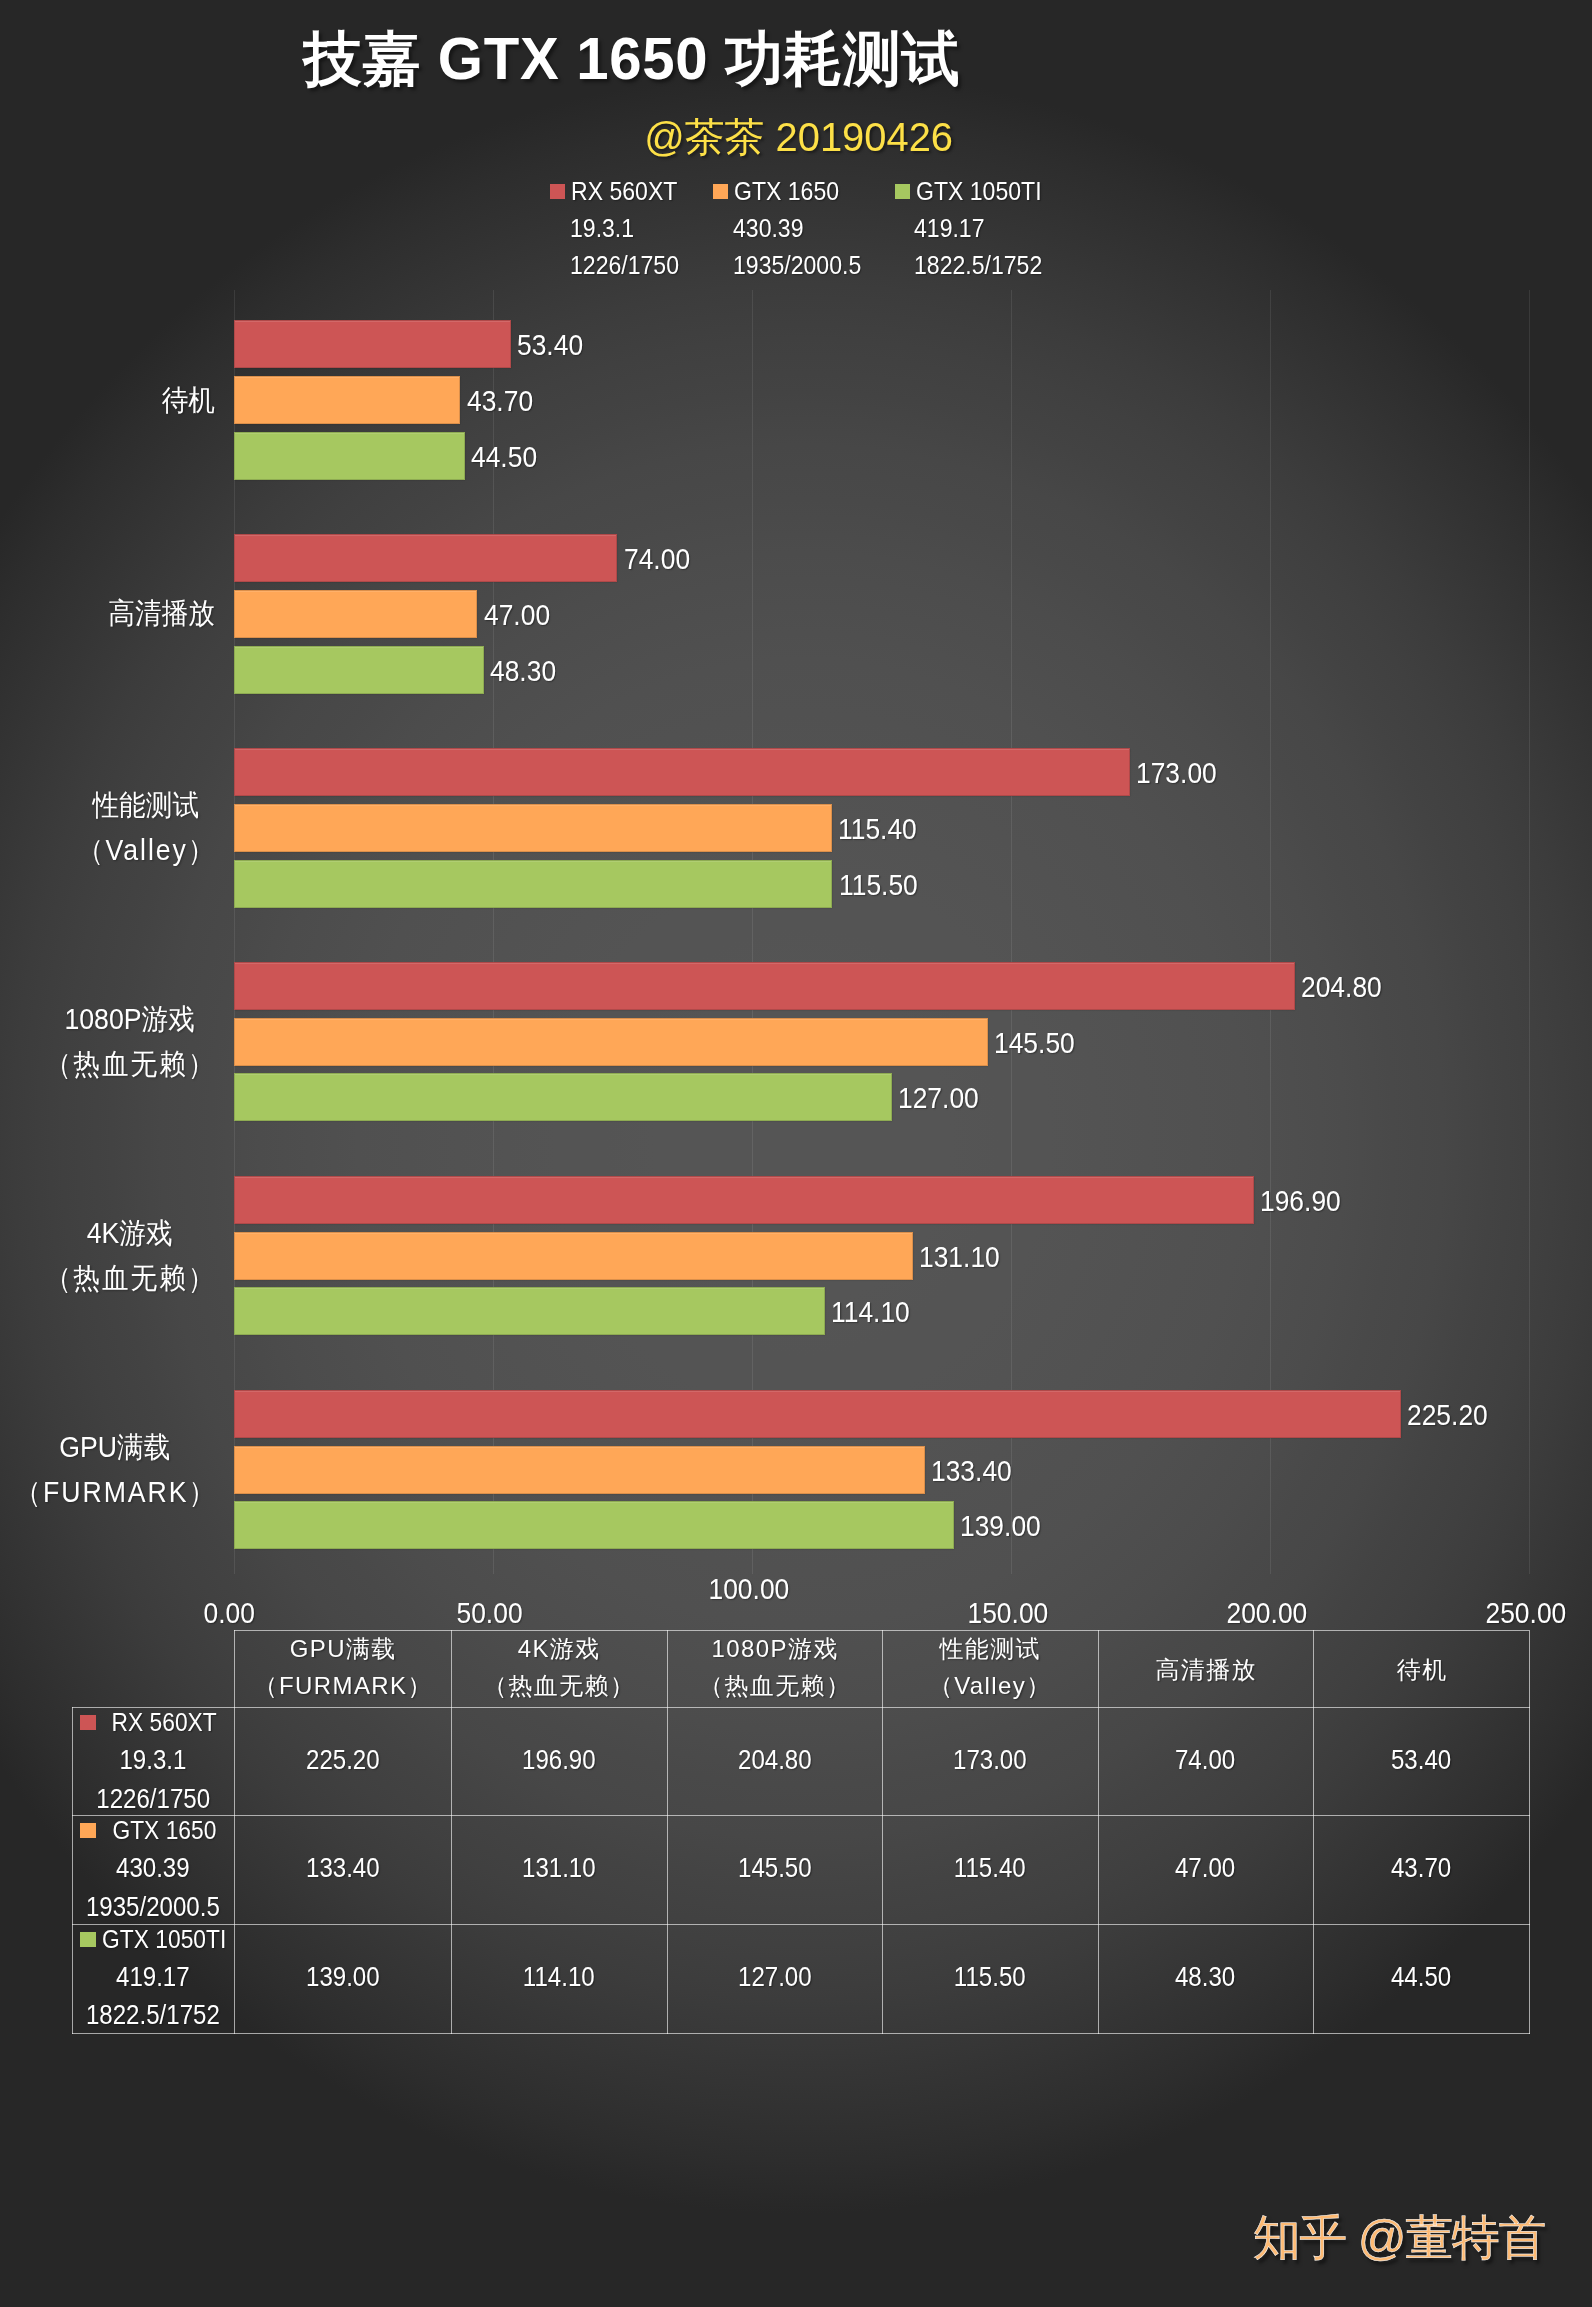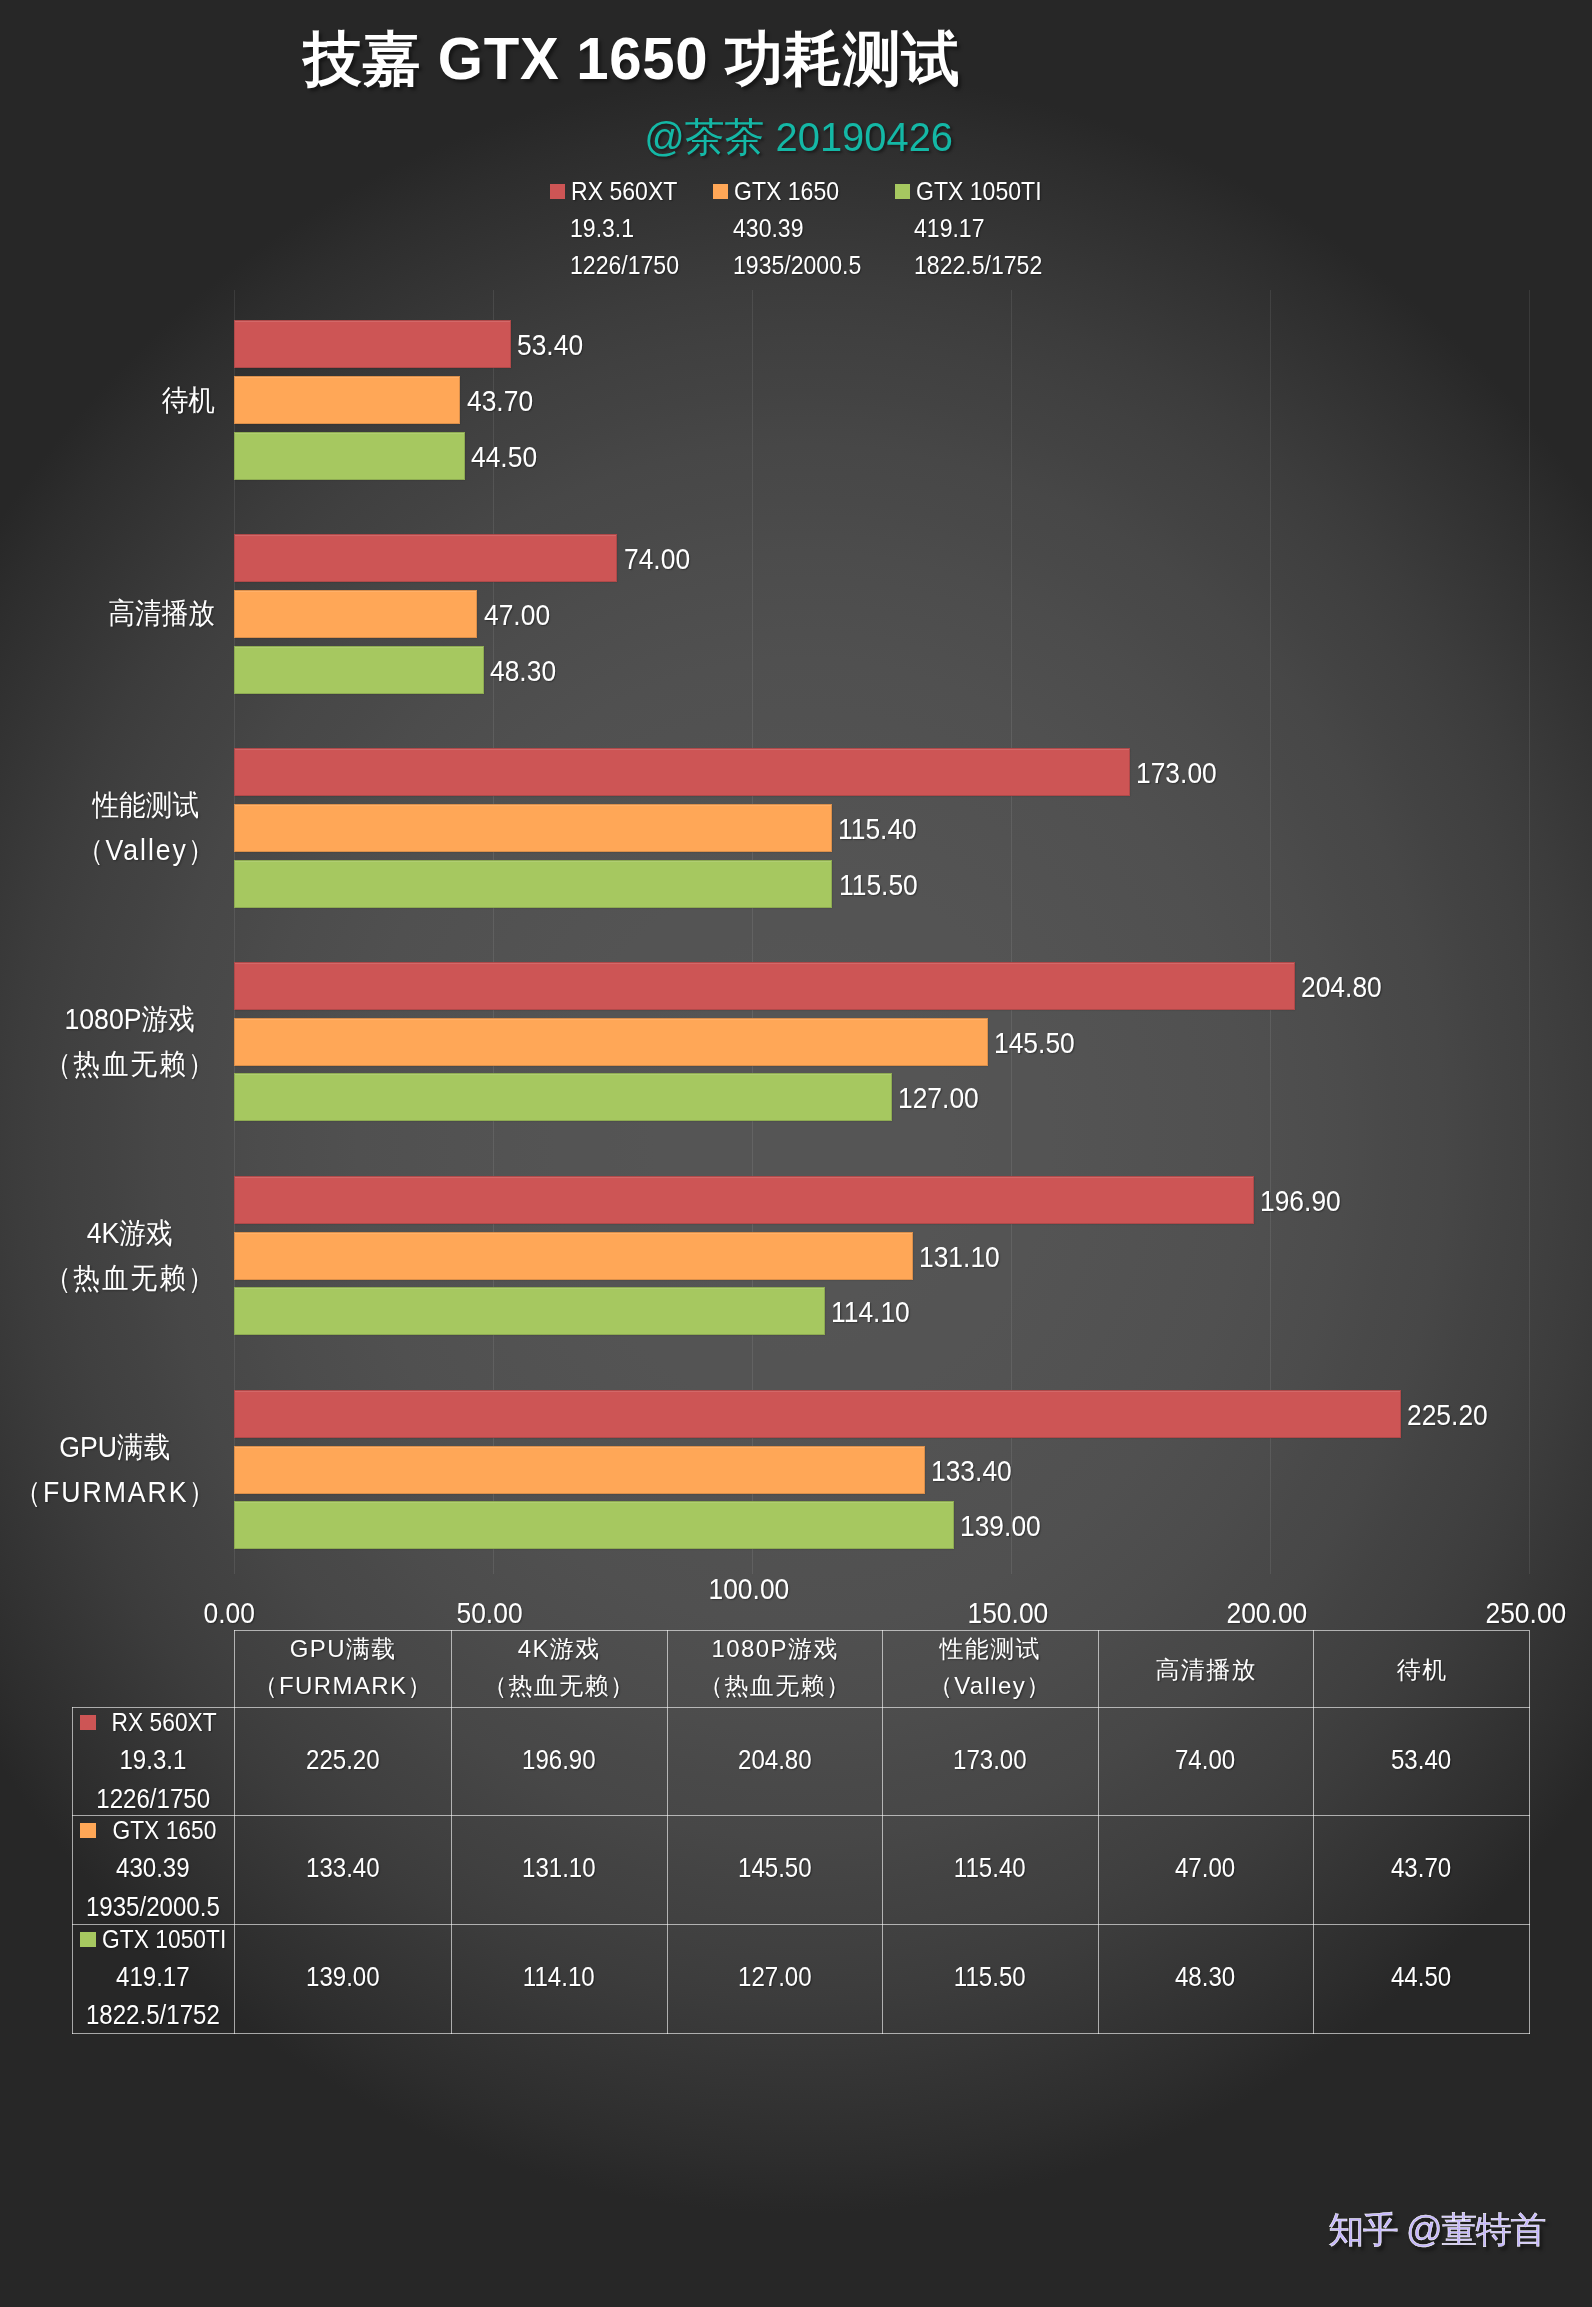--- a/index.html
+++ b/index.html
@@ -25,21 +25,21 @@
     text-align:center; font-size:59px; font-weight:bold;
     letter-spacing:0.7px;
     color:#ffffff;
     text-shadow:2.8px 2.8px 3.5px rgba(0,0,0,.45);
   }
   .chart-title>span{display:inline-block;transform:scaleX(.985) translateX(1.4px);}
   .chart-subtitle>span{display:inline-block;transform:scaleX(.997) translateX(2.8px);}
   .chart-subtitle{
     position:absolute; left:0; top:110px; width:1592px;
     text-align:center; font-size:40px; font-weight:normal;
-    color:#14b8a6;
+    color:#fde047;
     text-shadow:2.1px 2.1px 2.8px rgba(0,0,0,.42);
   }
 
   
   .legend{position:absolute; left:0; top:0; width:1592px; height:279px;}
   .legend-row{position:absolute; left:0; width:1592px;}
   .legend-row-1{top:176px;} .legend-row-2{top:213px;} .legend-row-3{top:250px;}
   .legend-item{position:absolute; white-space:nowrap;}
   .legend-item.c0{left:550px;} .legend-item.c1{left:713px;} .legend-item.c2{left:895px;}
   .legend-row-2 .legend-item.c0,.legend-row-3 .legend-item.c0{left:570px;}
@@ -81,21 +81,21 @@
   .thdr{position:absolute; color:#fff; text-align:center; font-size:24px;
         line-height:37px; white-space:nowrap; text-shadow:1.4px 1.4px 1.4px rgba(0,0,0,.35);}
   .thdr > span{display:inline-block; transform:scaleX(1); letter-spacing:1.4px; margin-right:-1.4px;}
   .rowname{position:absolute; color:#fff; text-align:center; font-size:26.5px;
            white-space:nowrap; text-shadow:1.4px 1.4px 1.4px rgba(0,0,0,.35);}
   .rowname > span{display:inline-block; transform:scaleX(.86);}
   .rowswatch{position:absolute;width:16px;height:15.3px;}
 
   
   .watermark{position:absolute; right:47px; top:2206px;
-             font-size:36px; color:#c4b5fd; letter-spacing:-1.4px;
+             font-size:48px; color:#fdba74; letter-spacing:-1.4px;
              -webkit-text-stroke:0.5px #ffffff;
              text-shadow:2.8px 3.5px 3.5px rgba(0,0,0,.5);}
 </style>
 </head>
 <body>
 
 <div id="bg"></div>
 
 <div id="root">
 

